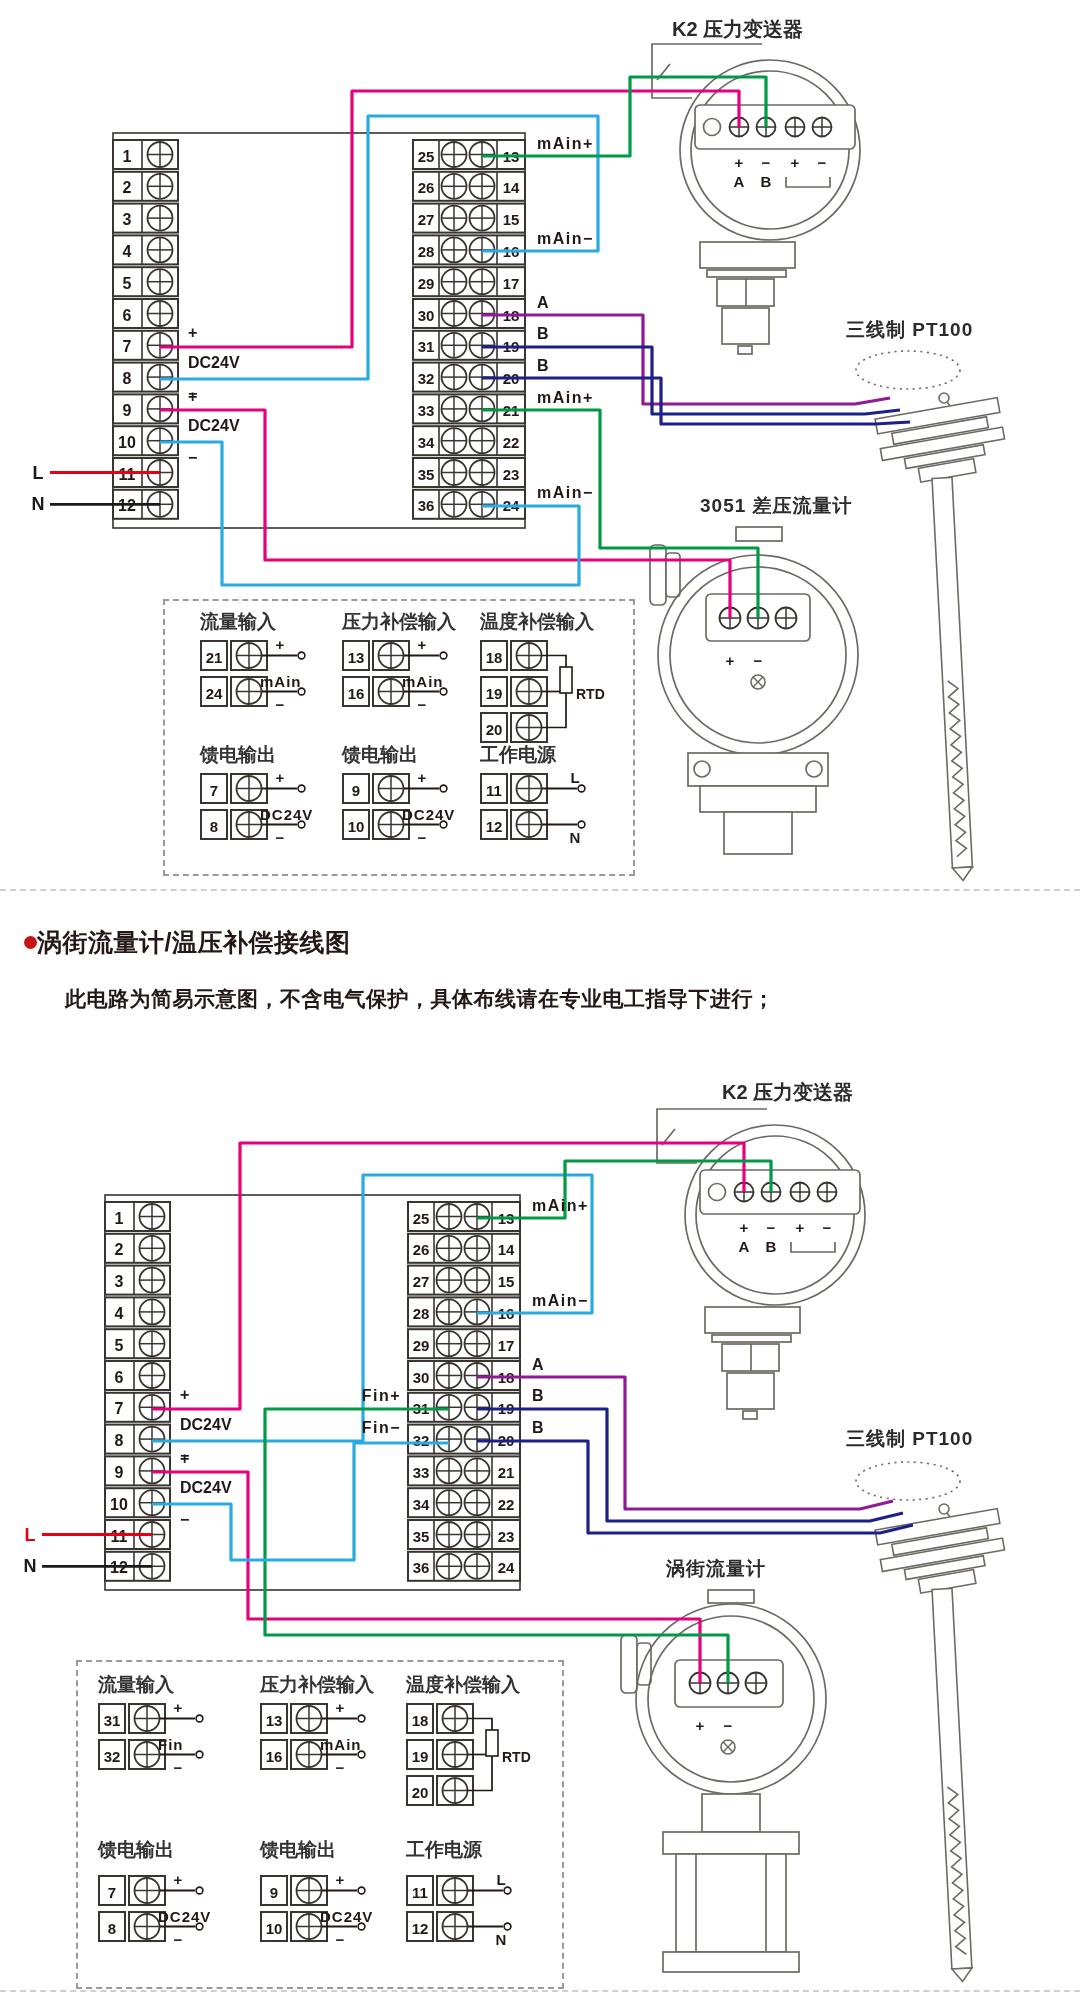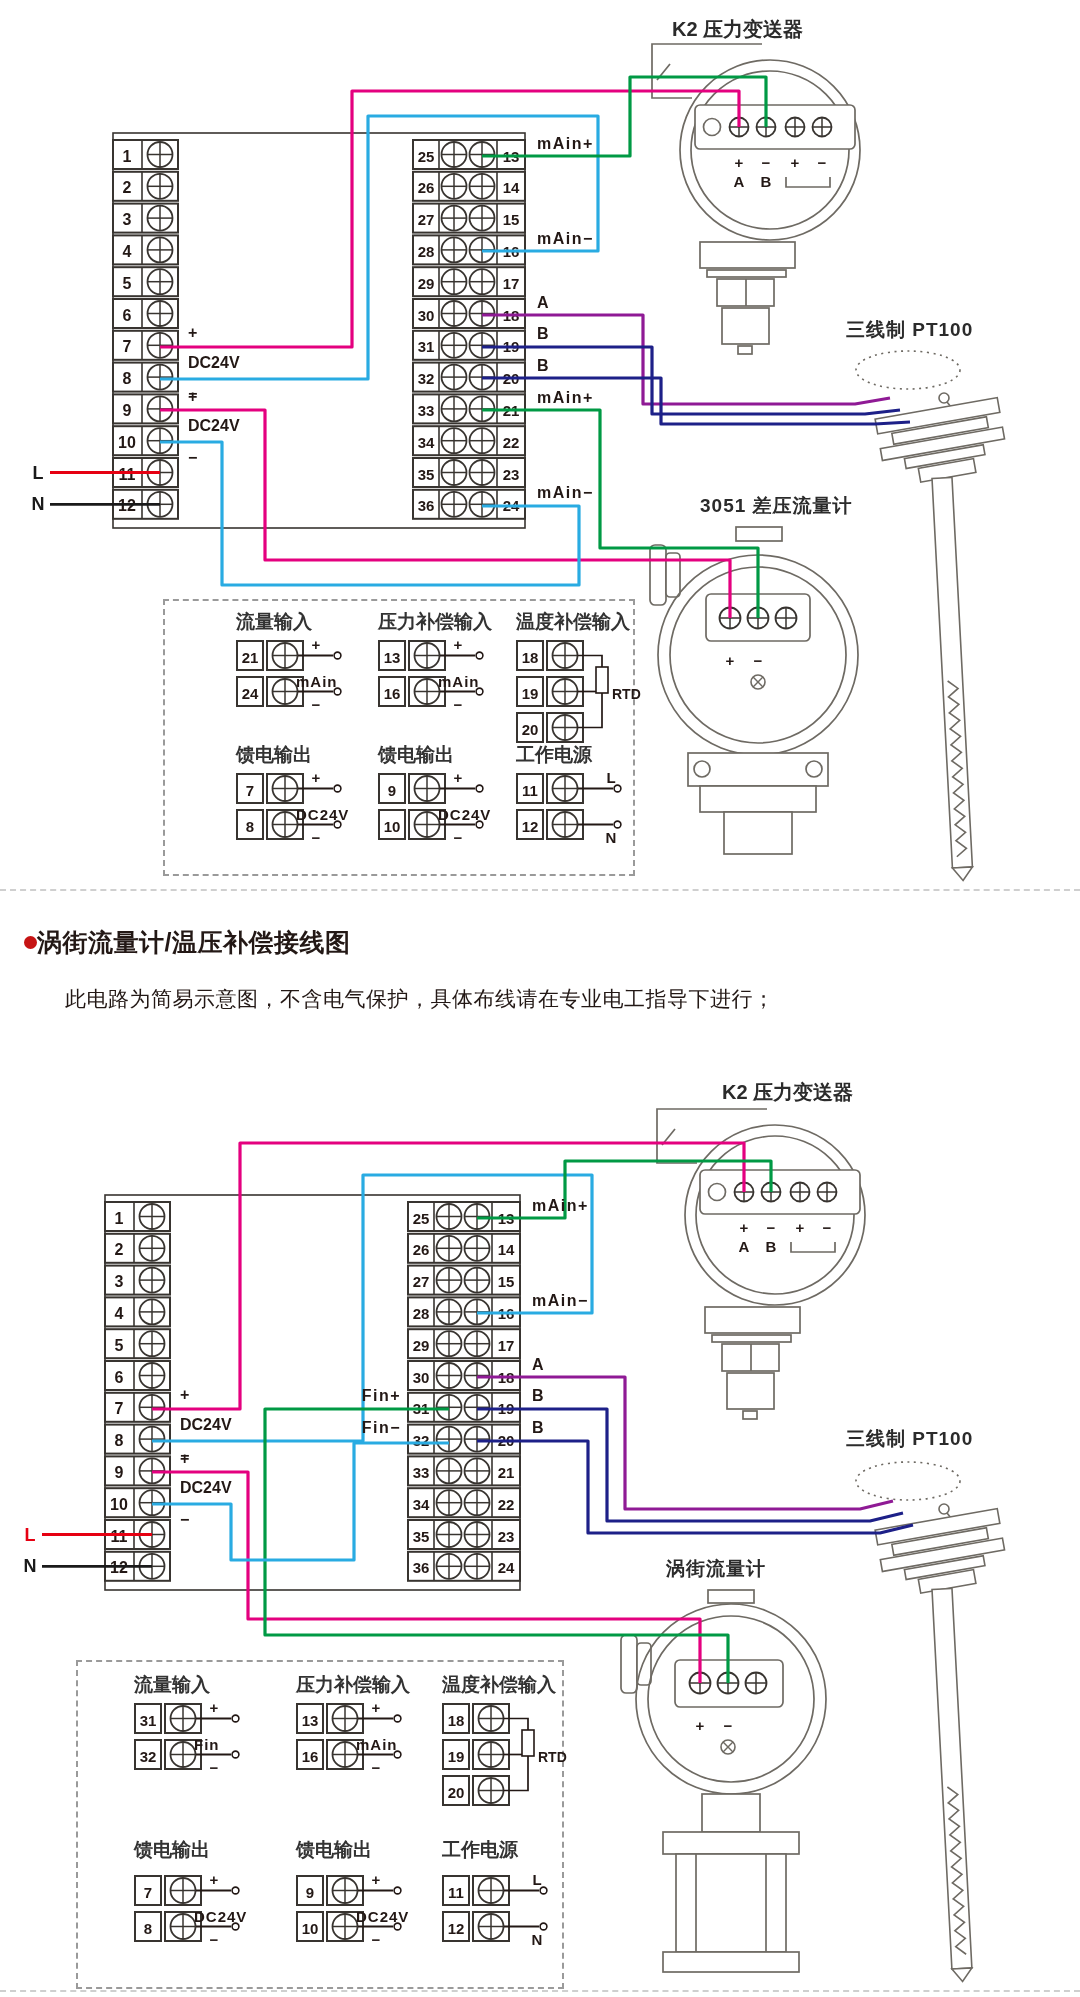--- a/index.html
+++ b/index.html
@@ -5,23 +5,23 @@
   html,body{margin:0;padding:0;background:#ffffff;}
   body{font-family:"Liberation Sans",sans-serif;color:#231815;}
   .stage{position:relative;width:1080px;height:1997px;background:#fff;overflow:hidden;}
   .diagram-svg{position:absolute;left:0;}
   svg text{font-family:"Liberation Sans",sans-serif;}
   .divider{position:absolute;left:0;width:1080px;height:0;border-top:2px dashed #cfcfcf;}
   .title-block{position:absolute;left:24px;top:926px;width:1020px;}
   .title-row{display:flex;align-items:center;gap:0;}
   .bullet{width:13px;height:13px;border-radius:50%;background:#c61414;flex:0 0 auto;}
   h1.sec-title{font-size:25px;font-weight:bold;margin:0;letter-spacing:0.5px;}
-  .sec-note{margin:26px 0 0 41px;font-size:21px;font-weight:normal;letter-spacing:0.5px;}
+  .sec-note{margin:26px 0 0 41px;font-size:21px;font-weight:bold;letter-spacing:0.5px;}
   .legend{position:absolute;border:2px dashed #9a9a9a;background:transparent;}
-  .legend-sec{position:absolute;margin-left:36px;}
+  .legend-sec{position:absolute;}
   .legend-title{font-size:19px;font-weight:600;color:#333;white-space:nowrap;line-height:26px;}
 </style>
 </head>
 <body>
 
 <div class="stage">
   <svg id="svg0" class="diagram-svg" style="top:0" width="1080" height="905">
       <rect x="113" y="133" width="412" height="395" fill="none" stroke="#383430" stroke-width="1.6"></rect>
       <g>
         <rect x="113" y="140" width="65" height="29" fill="#fff" stroke="#383430" stroke-width="2"></rect>

